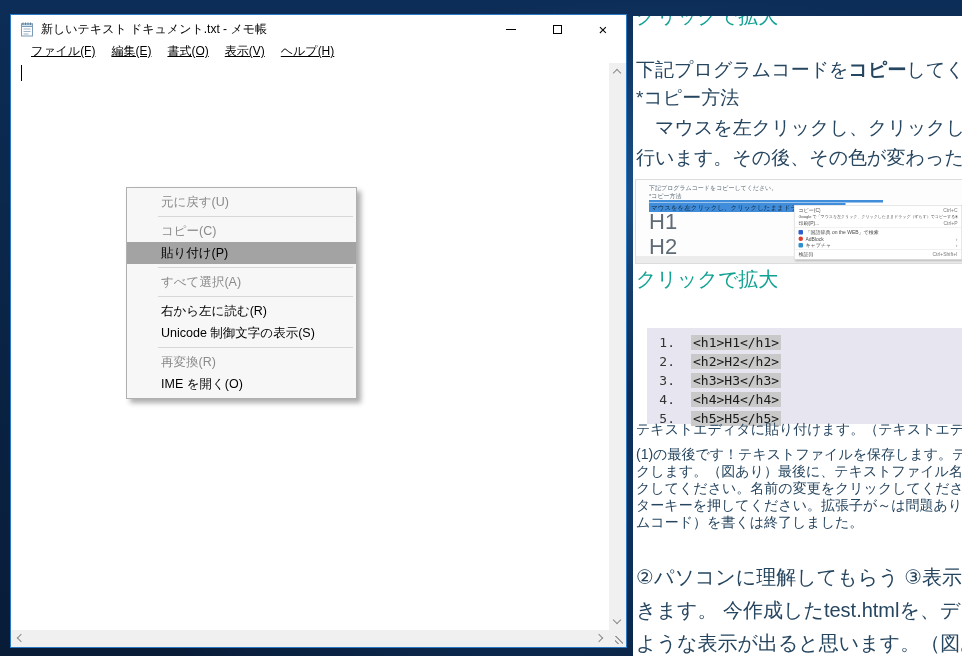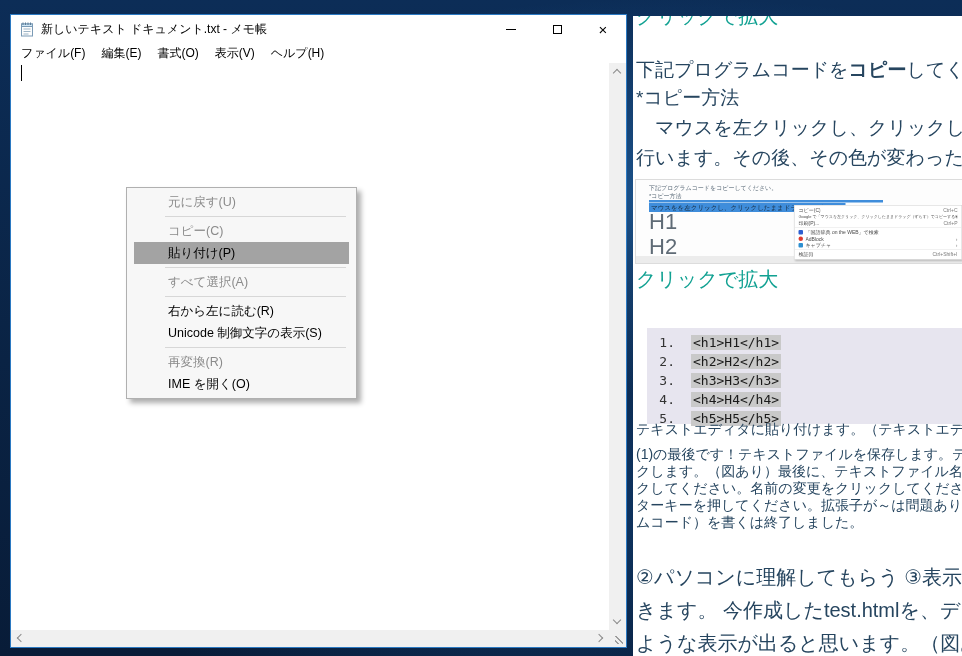--- a/index.html
+++ b/index.html
@@ -20,42 +20,42 @@
   }
   .titlebar { height:28px; display:flex; align-items:center; background:#fff; }
   .title-icon { width:16px; height:16px; margin:0 6px 0 8px; }
   .title-text { font-size:12px; color:#000000; white-space:nowrap; }
   .controls { margin-left:auto; display:flex; height:28px; }
   .cap-btn { width:46px; height:28px; display:flex; align-items:center; justify-content:center; }
   .glyph-min { width:10px; height:1px; background:#000; }
   .glyph-max { width:9px; height:9px; border:1px solid #000; }
   .glyph-close { font-size:15px; color:#000; line-height:1; }
 
-  .menubar { height:20px; display:flex; align-items:center; background:#fff; font-size:12px; color:#000; padding-left:2px; }
+  .menubar { height:20px; display:flex; background:#fff; font-size:12px; color:#000; padding-left:12px;text-decoration:underline; }
   .menubar span { padding:0 8px; white-space:nowrap; }
 
   .edit-area { position:absolute; left:0; top:48px; right:17px; bottom:17px; background:#fff; overflow:hidden; }
   .caret { position:absolute; left:10px; top:2px; width:1px; height:16px; background:#000; }
 
   .vscroll { position:absolute; top:48px; right:0; bottom:17px; width:17px; background:#f0f0f0; }
   .hscroll { position:absolute; left:0; bottom:0; right:17px; height:17px; background:#f0f0f0; }
   .corner-grip { position:absolute; right:0; bottom:0; width:17px; height:17px; background:#f0f0f0; }
   .chev { position:absolute; width:6px; height:6px; border-right:1.4px solid #8a8a8a; border-bottom:1.4px solid #8a8a8a; }
   .chev.up    { top:7px;  left:5px; transform:rotate(225deg); }
   .chev.down  { bottom:7px; left:5px; transform:rotate(45deg); }
   .chev.left  { left:7px;  top:5px; transform:rotate(135deg); }
   .chev.right { right:7px; top:5px; transform:rotate(-45deg); }
   .grip-dots { position:absolute; right:3px; bottom:3px; width:8px; height:8px;
     background:
       linear-gradient(45deg, transparent 0 2px, #9d9d9d 2px 3.5px, transparent 3.5px 5px, #9d9d9d 5px 6.5px, transparent 6.5px); }
 
   
   .ctxmenu {
     position:absolute; left:115px; top:172px; width:231px;
-    background:#f7f7f7; border:1px solid #b0b0b0; padding:3px 7px;
+    background:#f7f7f7; border:1px solid #b0b0b0; padding:3px 0;
     box-shadow:4px 4px 5px rgba(0,0,0,.32);
     font-size:12.5px; color:#000;
   }
   .ctx-item { position:relative; height:22px; line-height:22px; padding-left:34px; white-space:nowrap; }
   .ctx-item.disabled { color:#8b8b8b; }
   .ctx-item.highlight { background:#a3a3a3; }
   .ctx-sep { height:1px; background:#d7d7d7; margin:3px 3px 3px 31px; }
   .sub-arrow { position:absolute; right:12px; top:8px; width:5px; height:5px;
     border-right:1.3px solid #000; border-bottom:1.3px solid #000; transform:rotate(-45deg); }
 

